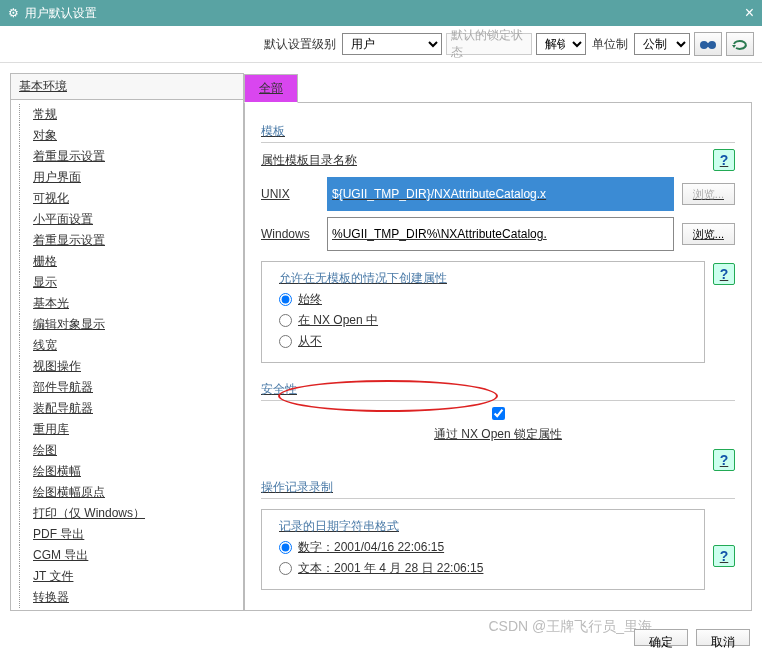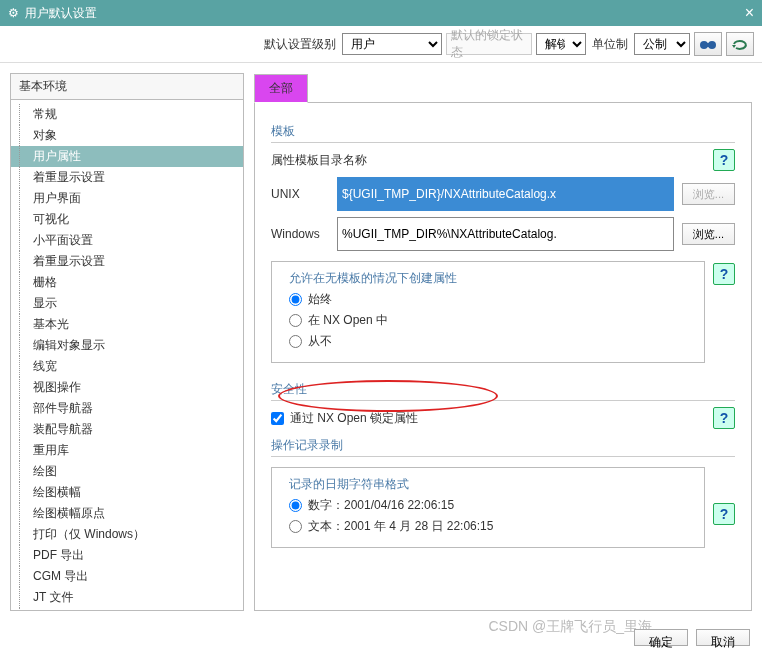--- a/index.html
+++ b/index.html
@@ -6,21 +6,21 @@
 body { font-family: "Microsoft YaHei", Arial, sans-serif; font-size: 12px; background: #fff; color: #333; width: 762px; height: 652px; overflow: hidden; position: relative; }
 .titlebar { background: #59a3a3; color: #fff; height: 26px; display: flex; align-items: center; padding: 0 8px; }
 .titlebar .gear { margin-right: 6px; font-size: 12px; }
 .titlebar .title { flex: 1; }
 .titlebar .close { font-size: 16px; cursor: pointer; }
 .toolbar { display: flex; align-items: center; padding: 6px 8px; gap: 4px; justify-content: flex-end; border-bottom: 1px solid #ddd; }
 .toolbar label { margin: 0 2px; }
 .toolbar select, .toolbar .tb-field { height: 22px; font-size: 12px; border: 1px solid #888; background: #fff; padding: 0 4px; }
 .toolbar .tb-field.disabled { color: #aaa; border-color: #ccc; background: #fafafa; }
 .iconbtn { width: 28px; height: 24px; border: 1px solid #aaa; background: linear-gradient(#fdfdfd,#e9e9e9); display: inline-flex; align-items: center; justify-content: center; cursor: pointer; }
-.body { display: flex; height: 558px; padding: 10px; gap: 10px; }
+.body { display: flex; height: 558px; padding: 10px; gap: 0; text-decoration: underline; }
 .tree-pane { width: 234px; border: 1px solid #bbb; display: flex; flex-direction: column; }
 .tree-header { border-bottom: 1px solid #bbb; padding: 4px 8px; background: #f7f7f7; }
 .tree { overflow-y: scroll; flex: 1; padding: 4px 0; }
 .tree-item { padding: 2px 6px 2px 22px; cursor: pointer; white-space: nowrap; color: #333; position: relative; }
 .tree-item::before { content: ""; position: absolute; left: 8px; top: 0; bottom: 0; border-left: 1px dotted #999; }
 .tree-item.selected { background: #8dbdbd; color: #fff; }
 .content-pane { flex: 1; display: flex; flex-direction: column; }
 .tabs { display: flex; border-bottom: 1px solid #bbb; }
 .tab { padding: 5px 14px; border: 1px solid #bbb; border-bottom: none; background: #f3f3f3; margin-right: 2px; cursor: pointer; position: relative; top: 1px; }
 .tab.active { background: #d946ef; border-bottom: 1px solid #fff; }
@@ -29,21 +29,21 @@
 .row { display: flex; align-items: center; gap: 8px; margin: 6px 0; }
 .row label.fld { min-width: 85px; }
 .row input[type=text] { flex: 1; height: 24px; border: 1px solid #888; padding: 16px 4px; font-size: 12px; }
 .row input.highlight { background: #3b8bd4; color: #fff; border-color: #3b8bd4; }
 .row button.browse { height: 22px; padding: 0 10px; border: 1px solid #aaa; background: linear-gradient(#fdfdfd,#eee); cursor: pointer; font-size: 11px; }
 .row button.browse.disabled { color: #aaa; }
 .help { margin-left: auto; width: 22px; height: 22px; border: 1px solid #2a5; background: #cfe; color: #15a; font-weight: bold; display: flex; align-items: center; justify-content: center; font-size: 14px; cursor: pointer; border-radius: 2px; }
 .subbox { border: 1px solid #bbb; padding: 8px 17px; margin: 4px 0 10px; }
 .subbox-title { color: #4a7aa7; margin-bottom: 4px; }
 .rad { display: flex; align-items: center; gap: 6px; margin: 4px 0; }
-.chkrow { display: flex; align-items: center; gap: 6px; margin: 6px 0; }
+.chkrow { display: flex; align-items: center; gap: 6px; margin: 6px 0; flex-direction: column; }
 .ellipse { position: absolute; border: 2px solid #d22; border-radius: 50%; width: 220px; height: 32px; left: 278px; top: 380px; pointer-events: none; }
 .footer { position: absolute; bottom: 6px; right: 12px; display: flex; gap: 8px; align-items: center; }
 .footer button { height: 17px; padding: 4px 14px; border: 1px solid #aaa; background: linear-gradient(#fdfdfd,#eee); font-size: 12px; cursor: pointer; }
 .watermark { position: absolute; bottom: 16px; right: 110px; color: #bbb; font-size: 14px; pointer-events: none; }
 ::-webkit-scrollbar { width: 16px; }
 ::-webkit-scrollbar-thumb { background: #c8c8c8; border: 1px solid #aaa; }
 ::-webkit-scrollbar-track { background: #f0f0f0; }
 </style>
 </head>
 <body>
@@ -75,21 +75,20 @@
       </svg>
     </span>
 </div>
 
 <div class="body">
   <div class="tree-pane">
     <div class="tree-header">基本环境</div>
     <div class="tree" id="tree">
         <div class="tree-item">常规</div>
         <div class="tree-item">对象</div>
-        <div class="tree-item selected">用户属性</div>
         <div class="tree-item">着重显示设置</div>
         <div class="tree-item">用户界面</div>
         <div class="tree-item">可视化</div>
         <div class="tree-item">小平面设置</div>
         <div class="tree-item">着重显示设置</div>
         <div class="tree-item">栅格</div>
         <div class="tree-item">显示</div>
         <div class="tree-item">基本光</div>
         <div class="tree-item">编辑对象显示</div>
         <div class="tree-item">线宽</div>

